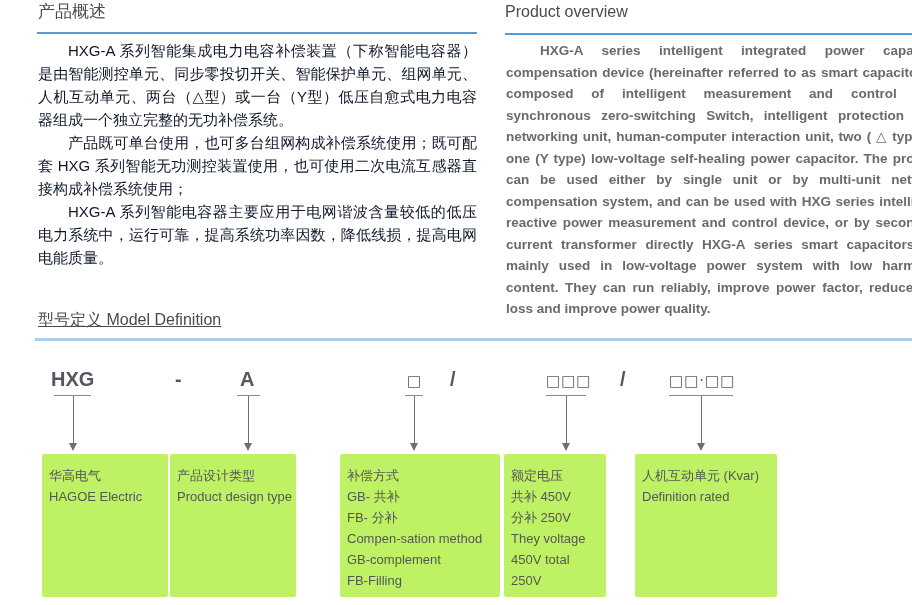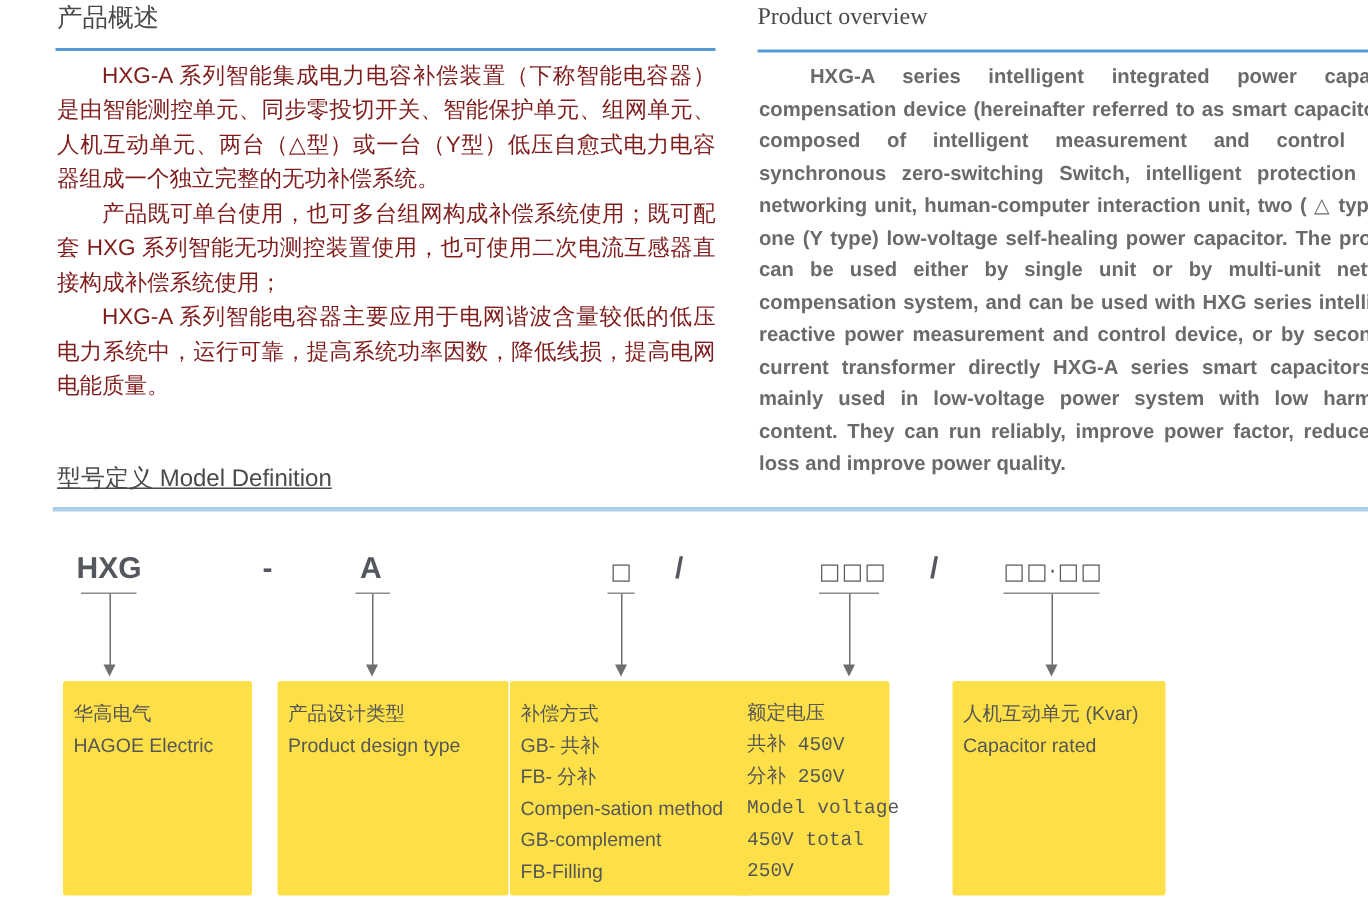--- a/index.html
+++ b/index.html
@@ -2,30 +2,30 @@
 <html><head>
 <meta charset="utf-8">
 <style>
   html,body{margin:0;padding:0;background:#fff;}
   .page{
     position:relative;width:912px;height:605px;background:#ffffff;
     font-family:"Liberation Sans","DejaVu Sans",sans-serif;overflow:hidden;margin-left:35px;
   }
   .sec-title{position:absolute;margin:0;font-weight:400;color:#4a4a4a;line-height:1.25;}
   #title-cn{left:3px;top:1px;font-size:17px;}
-  #title-en{left:470px;top:2px;font-size:16px;font-family:Liberation Serif, serif;}
+  #title-en{left:470px;top:2px;font-size:16px;}
   #title-model{left:3px;top:310px;font-size:16px;text-decoration:underline;}
 
   .rule{position:absolute;height:2px;background:#569bd5;}
   #rule-cn{left:2px;top:32px;width:440px;}
   #rule-en{left:470px;top:33px;width:437px;}
   #rule-model{left:0;top:338px;width:908px;height:3px;background:#abcfe9;}
 
   #paras-cn{position:absolute;left:3px;top:39px;width:439px;
-    font-size:15px;line-height:23px;color:#7f1d1d;text-align:justify;}
+    font-size:15px;line-height:23px;color:#0f172a;text-align:justify;}
   #paras-cn p{margin:0;text-indent:2em;}
 
   #para-en{position:absolute;left:471px;top:40px;width:437px;margin:0;
     font-size:13.5px;line-height:21.5px;color:#6a6a6a;text-align:justify;text-indent:34px;font-weight:bold;}
 
   .code{position:absolute;top:368px;font-size:20px;font-weight:700;color:#54585e;line-height:22px;}
   .squares{position:absolute;top:373px;font-size:15px;font-weight:400;color:#5d5d5d;
     letter-spacing:1px;line-height:16px;font-family:"DejaVu Sans",sans-serif;}
   #code-brand{left:16px;}
   #code-dash{left:140px;}
@@ -42,27 +42,27 @@
   #ul-3{left:370px;width:18px;}
   #ul-4{left:511px;width:40px;}
   #ul-5{left:634px;width:64px;}
 
   .arrow{position:absolute;top:396px;width:9px;height:56px;}
   .arrow .stem{position:absolute;left:4px;top:0;width:1px;height:48px;background:#6e6e6e;}
   .arrow .head{position:absolute;left:0;top:47px;width:0;height:0;
     border-left:4.5px solid transparent;border-right:4.5px solid transparent;border-top:8px solid #6e6e6e;}
   #ar-1{left:34px;} #ar-2{left:209px;} #ar-3{left:375px;} #ar-4{left:527px;} #ar-5{left:662px;}
 
-  .mbox{position:absolute;top:454px;height:143px;background:#fde047;border-radius:2px;
+  .mbox{position:absolute;top:454px;height:143px;background:#bef264;border-radius:2px;
     box-sizing:border-box;padding:11px 6px 0 7px;color:#565656;font-size:13px;line-height:21px;}
   .mbox div{white-space:nowrap;}
   #box-1{left:7px;width:126px;}
-  #box-2{left:150px;width:154px;}
+  #box-2{left:135px;width:126px;}
   #box-3{left:305px;width:160px;}
-  #box-4{left:456px;width:102px;font-family:Liberation Mono, monospace;}
+  #box-4{left:469px;width:102px;}
   #box-5{left:600px;width:142px;}
 </style>
 </head>
 <body>
 
 <div class="page">
 
   <h2 class="sec-title" id="title-cn">产品概述</h2>
   <div class="rule" id="rule-cn"></div>
   <div id="paras-cn">
@@ -127,22 +127,22 @@
     <div>GB- 共补</div>
     <div>FB- 分补</div>
     <div>Compen-sation method</div>
     <div>GB-complement</div>
     <div>FB-Filling</div>
   </div>
   <div class="mbox" id="box-4">
     <div>额定电压</div>
     <div>共补 450V</div>
     <div>分补 250V</div>
-    <div>Model voltage</div>
+    <div>They voltage</div>
     <div>450V total</div>
     <div>250V</div>
   </div>
   <div class="mbox" id="box-5">
     <div>人机互动单元 (Kvar)</div>
-    <div>Capacitor rated</div>
+    <div>Definition rated</div>
   </div>
 
 </div>
 
 </body></html>

